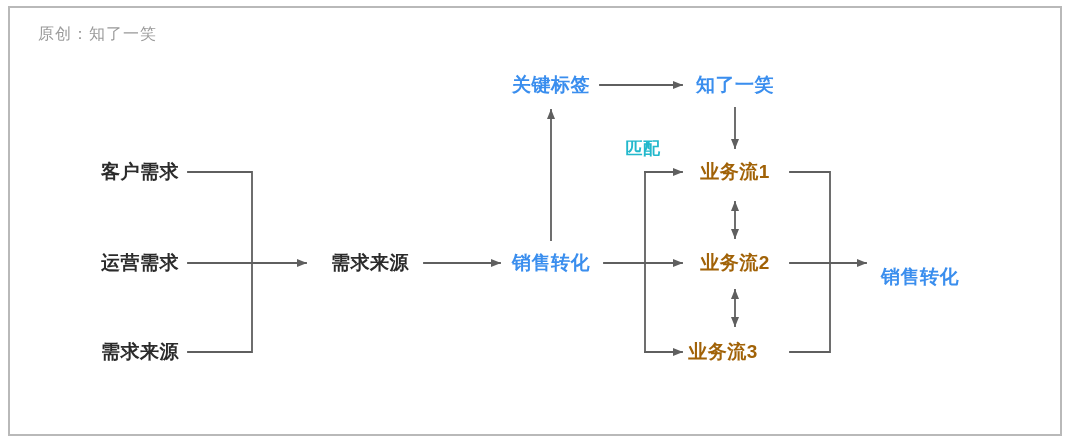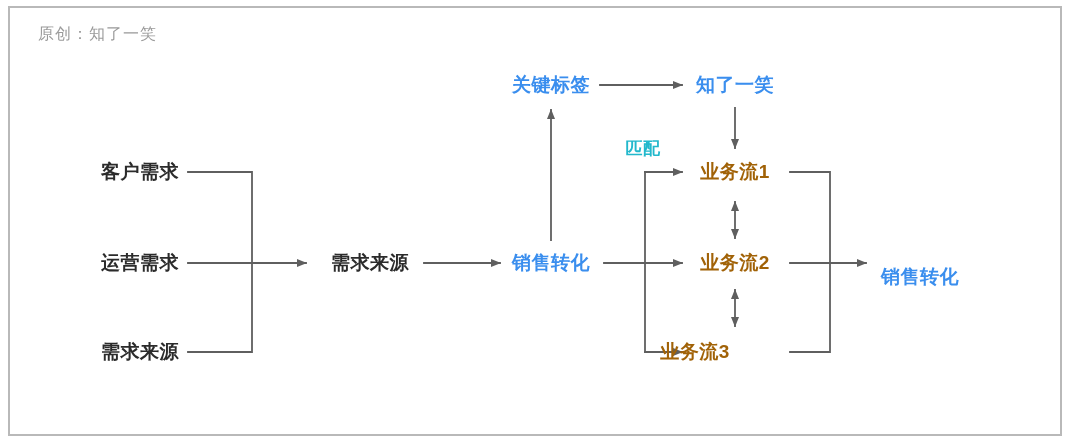--- a/index.html
+++ b/index.html
@@ -120,18 +120,18 @@
 
   <div class="node dark" style="left:140px; top:263px;">运营需求</div>
   <div class="node dark" style="left:140px; top:172px;">客户需求</div>
   <div class="node dark" style="left:140px; top:352px;">需求来源</div>
   <div class="node dark" style="left:370px; top:263px;text-align:right;">需求来源</div>
   <div class="node blue" style="left:551px; top:263px;">销售转化</div>
   <div class="node blue" style="left:551px; top:85px;">关键标签</div>
   <div class="node blue" style="left:735px; top:85px;">知了一笑</div>
   <div class="node red" style="left:735px; top:172px;">业务流1</div>
   <div class="node red" style="left:735px; top:263px;text-align:center;">业务流2</div>
-  <div class="node red" style="left:695px; top:352px;">业务流3</div>
+  <div class="node red" style="left:723px; top:352px;">业务流3</div>
   <div class="node blue" style="left:920px; top:277px;">销售转化</div>
 
   <div class="edge-label" style="left:643px; top:108px;margin-top:40px;">匹配</div>
 
 </div>
 
 </body></html>

